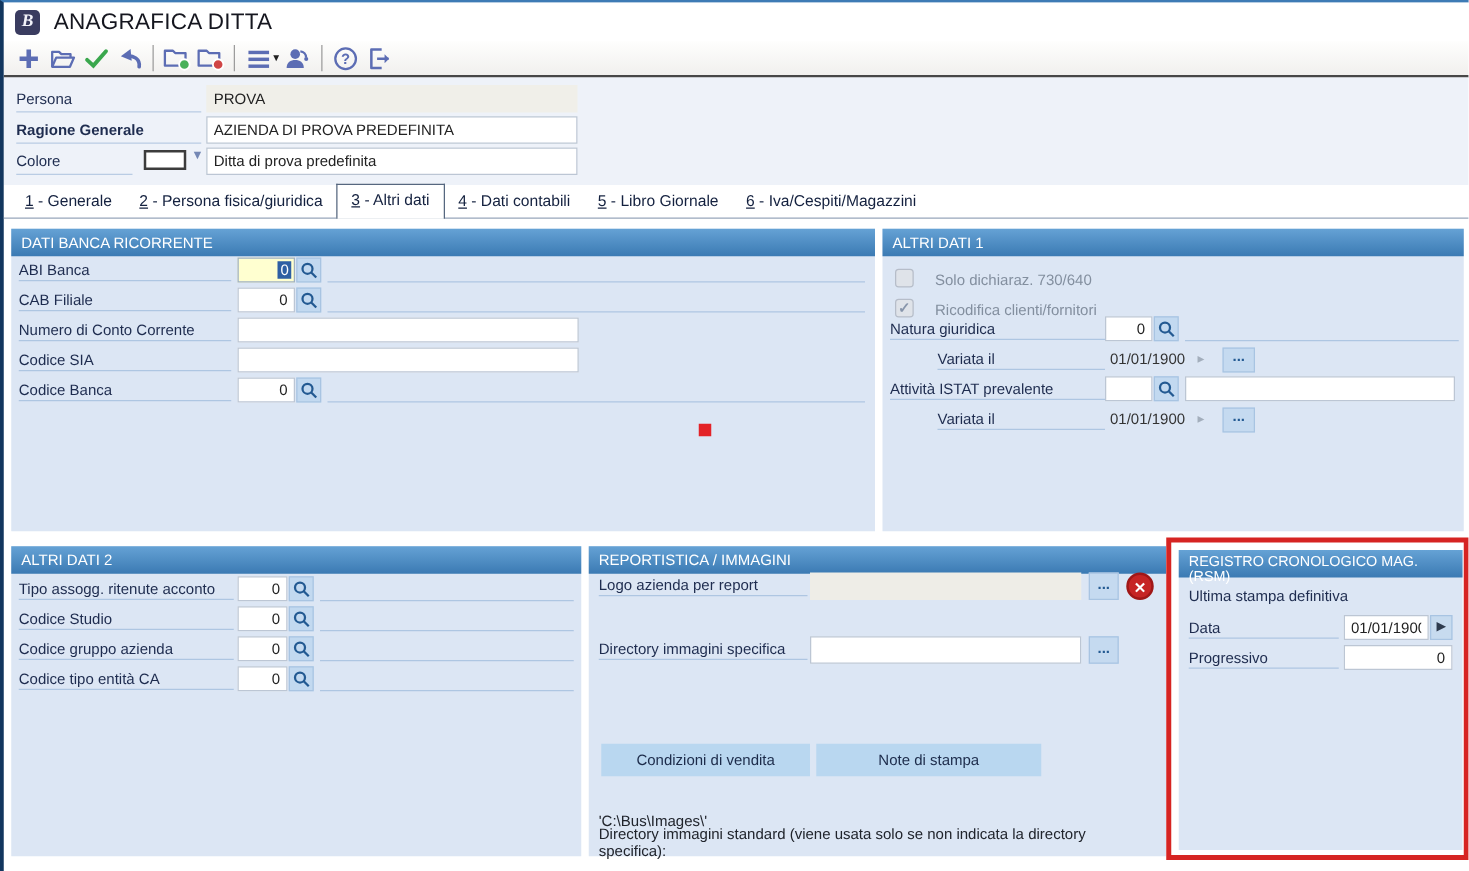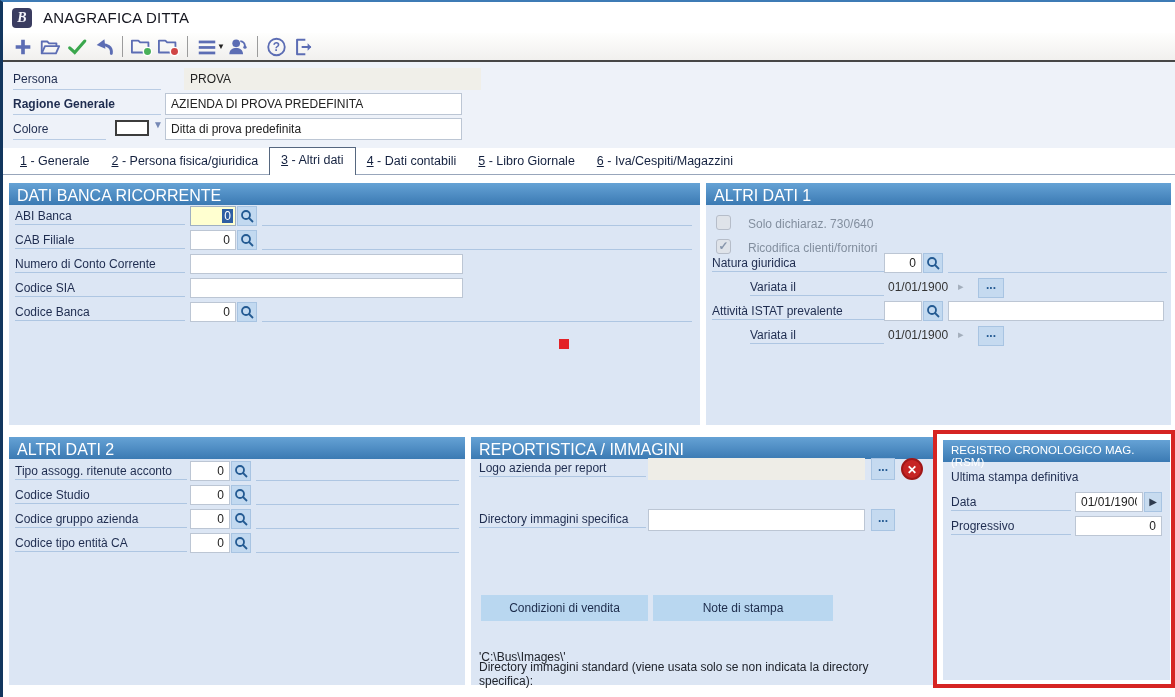--- a/index.html
+++ b/index.html
@@ -8,50 +8,50 @@
     position:relative; width:1175px; height:697px; background:#fff;
     border-top:2px solid #3e7bb5; border-left:3px solid #12365e;
     font-size:12px; color:#1e2c4f; overflow:hidden;
   }
   
   .titlebar { position:absolute; top:0; left:0; right:0; height:31px; background:#fff;
     display:flex; align-items:center; padding-left:9px; }
   .logo { width:20px; height:20px; background:#3a3c60; border-radius:4px; color:#f3f3fa;
     font-style:italic; font-weight:bold; font-size:14px; font-family:"Liberation Serif",serif;
     display:flex; align-items:center; justify-content:center; }
-  .apptitle { margin-left:11px; font-size:15px; color:#15161f; letter-spacing:.2px; }
+  .apptitle { margin-left:11px; font-size:18px; color:#15161f; letter-spacing:.2px; }
   
   .toolbar { position:absolute; top:31px; left:0; right:0; height:29px;
     background:linear-gradient(#fefefd,#f1f0ee); border-bottom:2px solid #474747;
     display:flex; align-items:center; padding-left:6px; }
   .tbtn { width:27px; height:24px; display:flex; align-items:center; justify-content:center; cursor:pointer; }
   .tsep { width:1px; height:21px; background:#9c9c9c; margin:0 5px; }
   .caret { font-size:8px; color:#222; margin-left:-3px; }
   
   .formheader { position:absolute; top:60px; left:0; right:0; height:86px; background:#eef2f9; }
   .hlabel { position:absolute; left:10px; height:22px; padding-top:4px;
     border-bottom:1px solid #b9cce4; }
   .hfield { position:absolute; left:162px; width:297px; height:22px; font-size:12px;
     color:#222; font-family:"Liberation Sans",sans-serif; }
   input.hfield, input.pinput { border:1px solid #bcc6d4; padding:0 5px; outline:none; }
-  .ro { background:#f0efe9; border:none; padding:0 6px; line-height:22px;margin-left:19px; }
+  .ro { background:#f0efe9; border:none; padding:0 6px; line-height:22px; }
   .swatch { position:absolute; left:112px; top:58px; width:34px; height:16px; background:#fff;
     border:2px solid #3c3c3c; }
   .swcaret { position:absolute; left:150px; top:57px; font-size:10px; color:#7588b5; cursor:pointer; }
   .bold { font-weight:bold; }
   
   .tabstrip { position:absolute; top:146px; left:0; right:0; height:27px; background:#fff;
     border-bottom:1px solid #98a6bb; display:flex; align-items:flex-end; padding-left:6px; }
   .tab { padding:5px 11px 6px; font-size:12.5px; color:#14213f; cursor:pointer; white-space:nowrap; }
   .tab .u { text-decoration:underline; }
   .tab.active { border:1px solid #56677f; border-bottom:none; background:#fff; margin-bottom:-1px; padding-bottom:8px; }
   
   .panel { position:absolute; background:#dce6f4; }
   .phead { height:22px; background:linear-gradient(#65a2d5,#3b7ab3); color:#fff;
-    padding:4px 0 0 8px; font-size:16px; }
+    padding:4px 0 0 8px; font-size:12px; }
   .flabel { position:absolute; height:19px; padding-top:3px; border-bottom:1px solid #aec6e2; }
   .fuline { position:absolute; height:20px; border-bottom:1px solid #aec6e2; }
   .pinput { position:absolute; height:20px; background:#fff; font-size:12px; color:#222; }
   .num { text-align:right; }
   .focusfield { position:absolute; height:20px; background:#ffffd0; border:1px solid #9fb0c2;
     display:flex; align-items:center; justify-content:flex-end; padding-right:2px; }
   .sel { background:#2e5fa3; color:#fff; padding:0 2px; }
   .lookup { position:absolute; width:20px; height:20px; background:#c2d9f0; border:1px solid #a8c4e2;
     display:flex; align-items:center; justify-content:center; cursor:pointer; }
   .dots { position:absolute; height:20px; background:#c5daf0; border:1px solid #a8c4e2;

